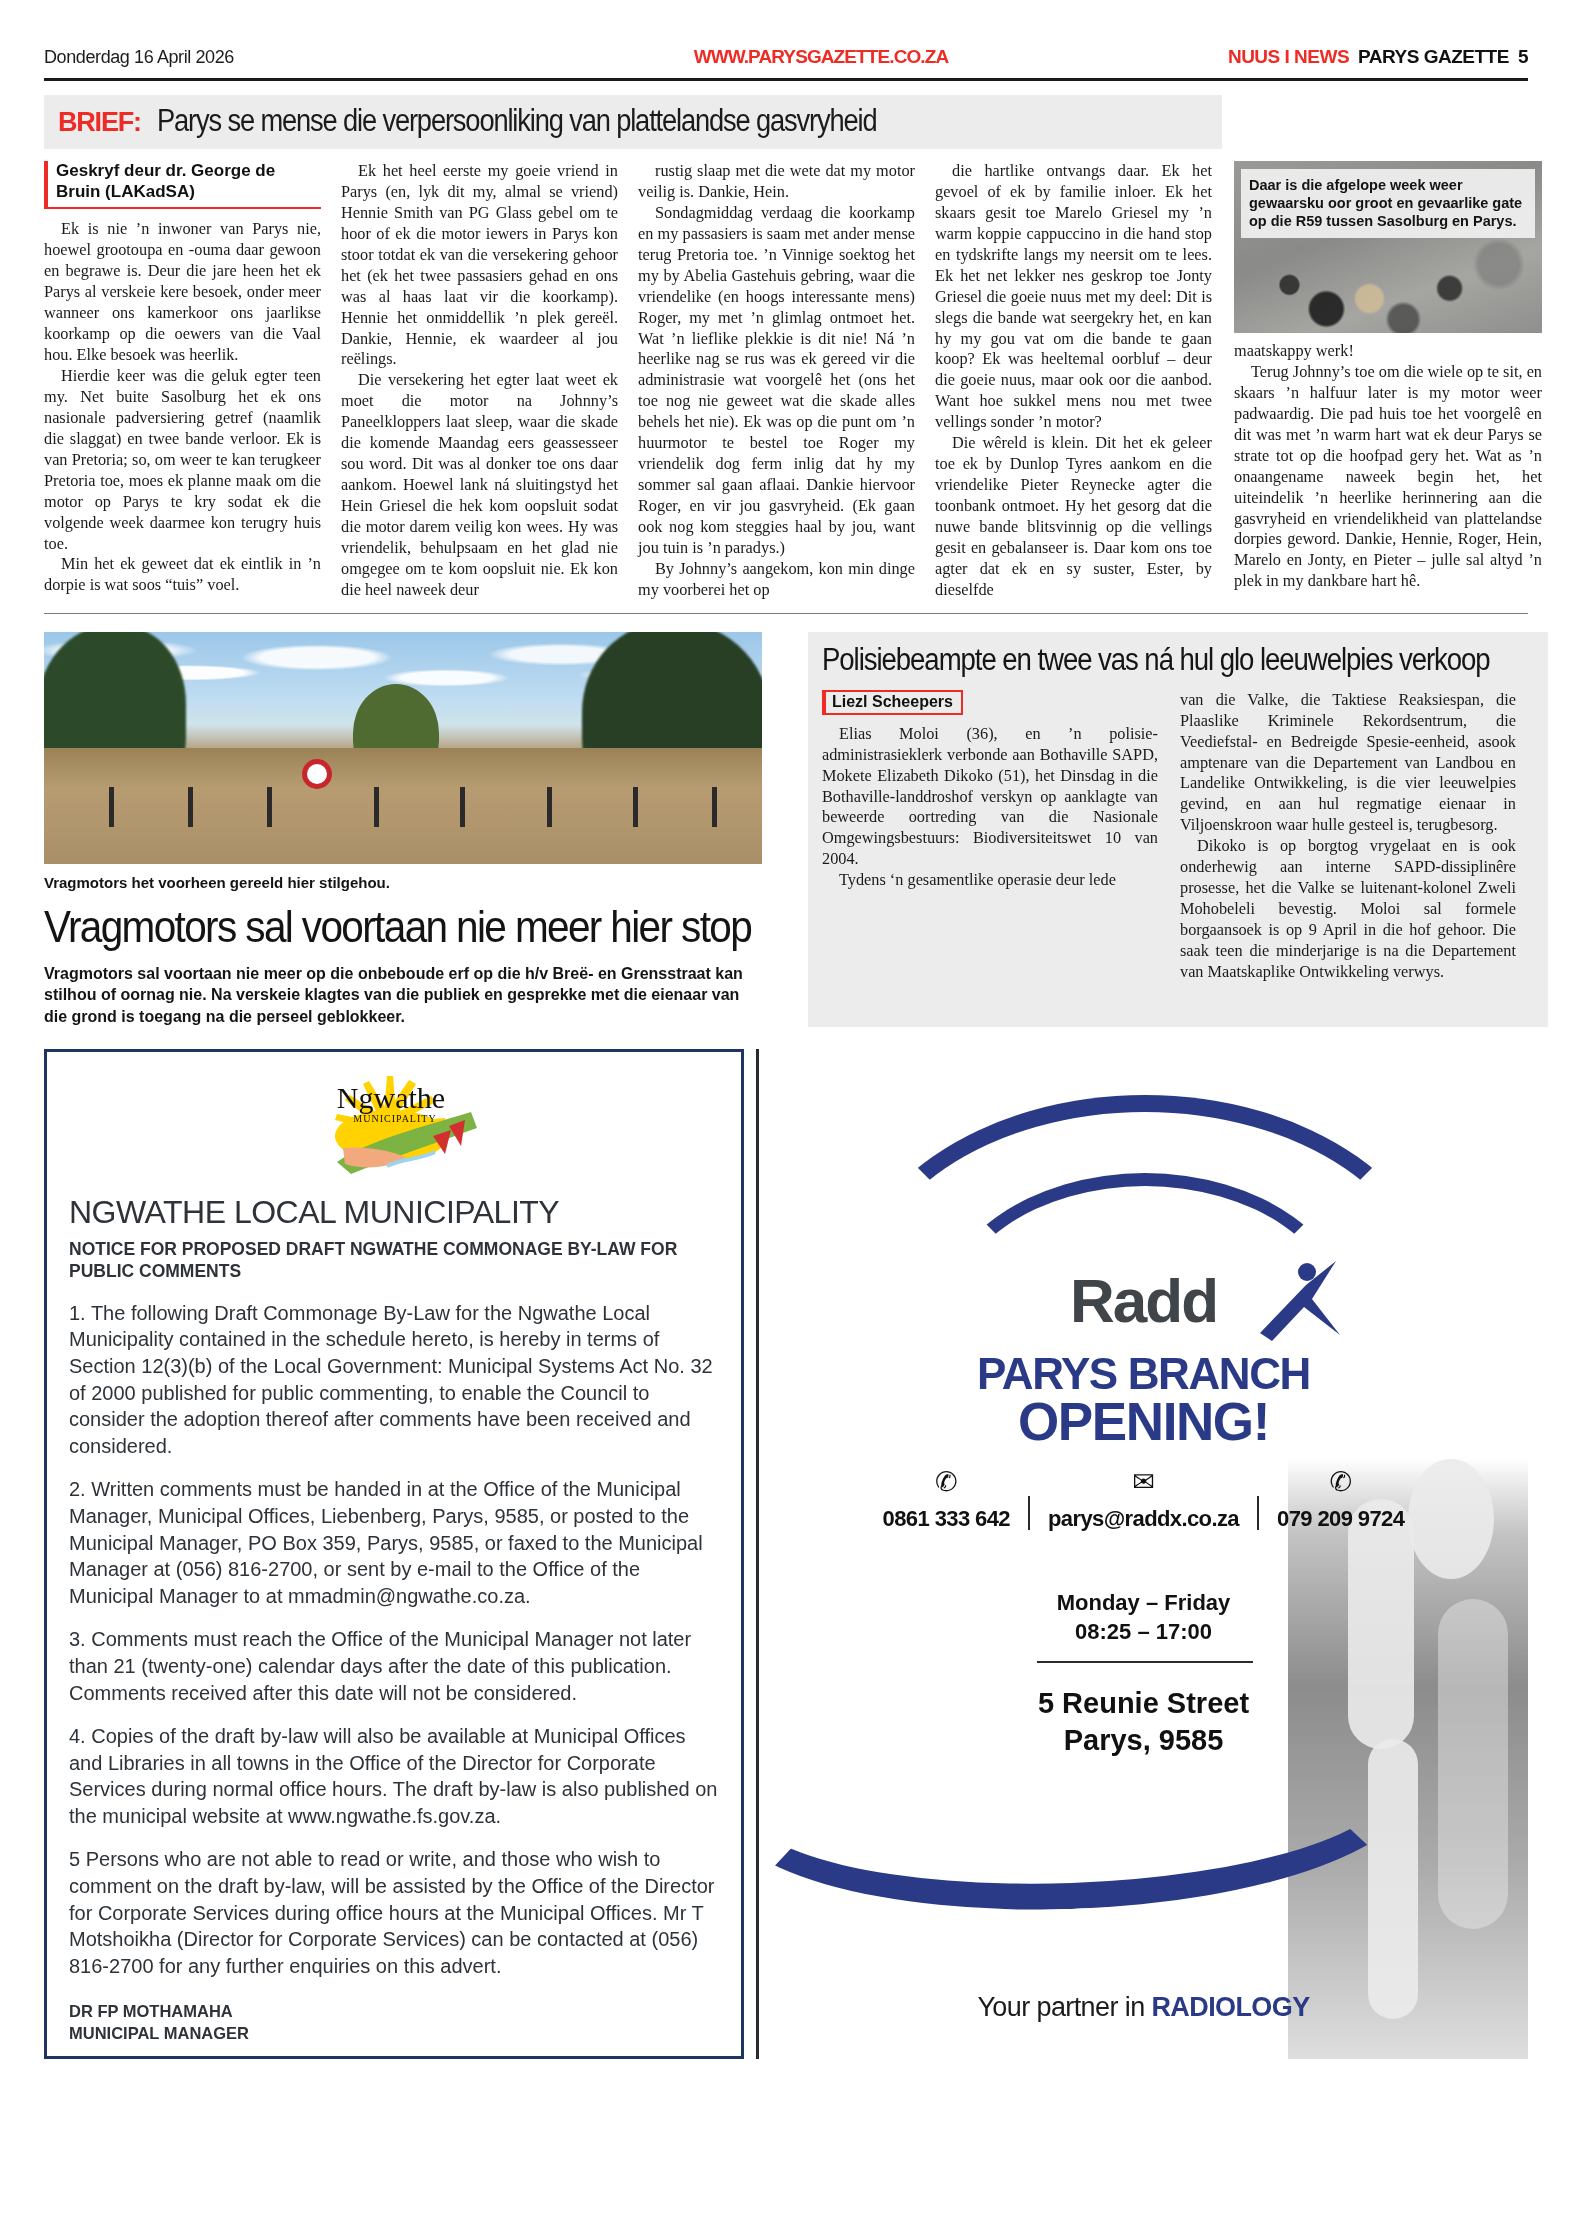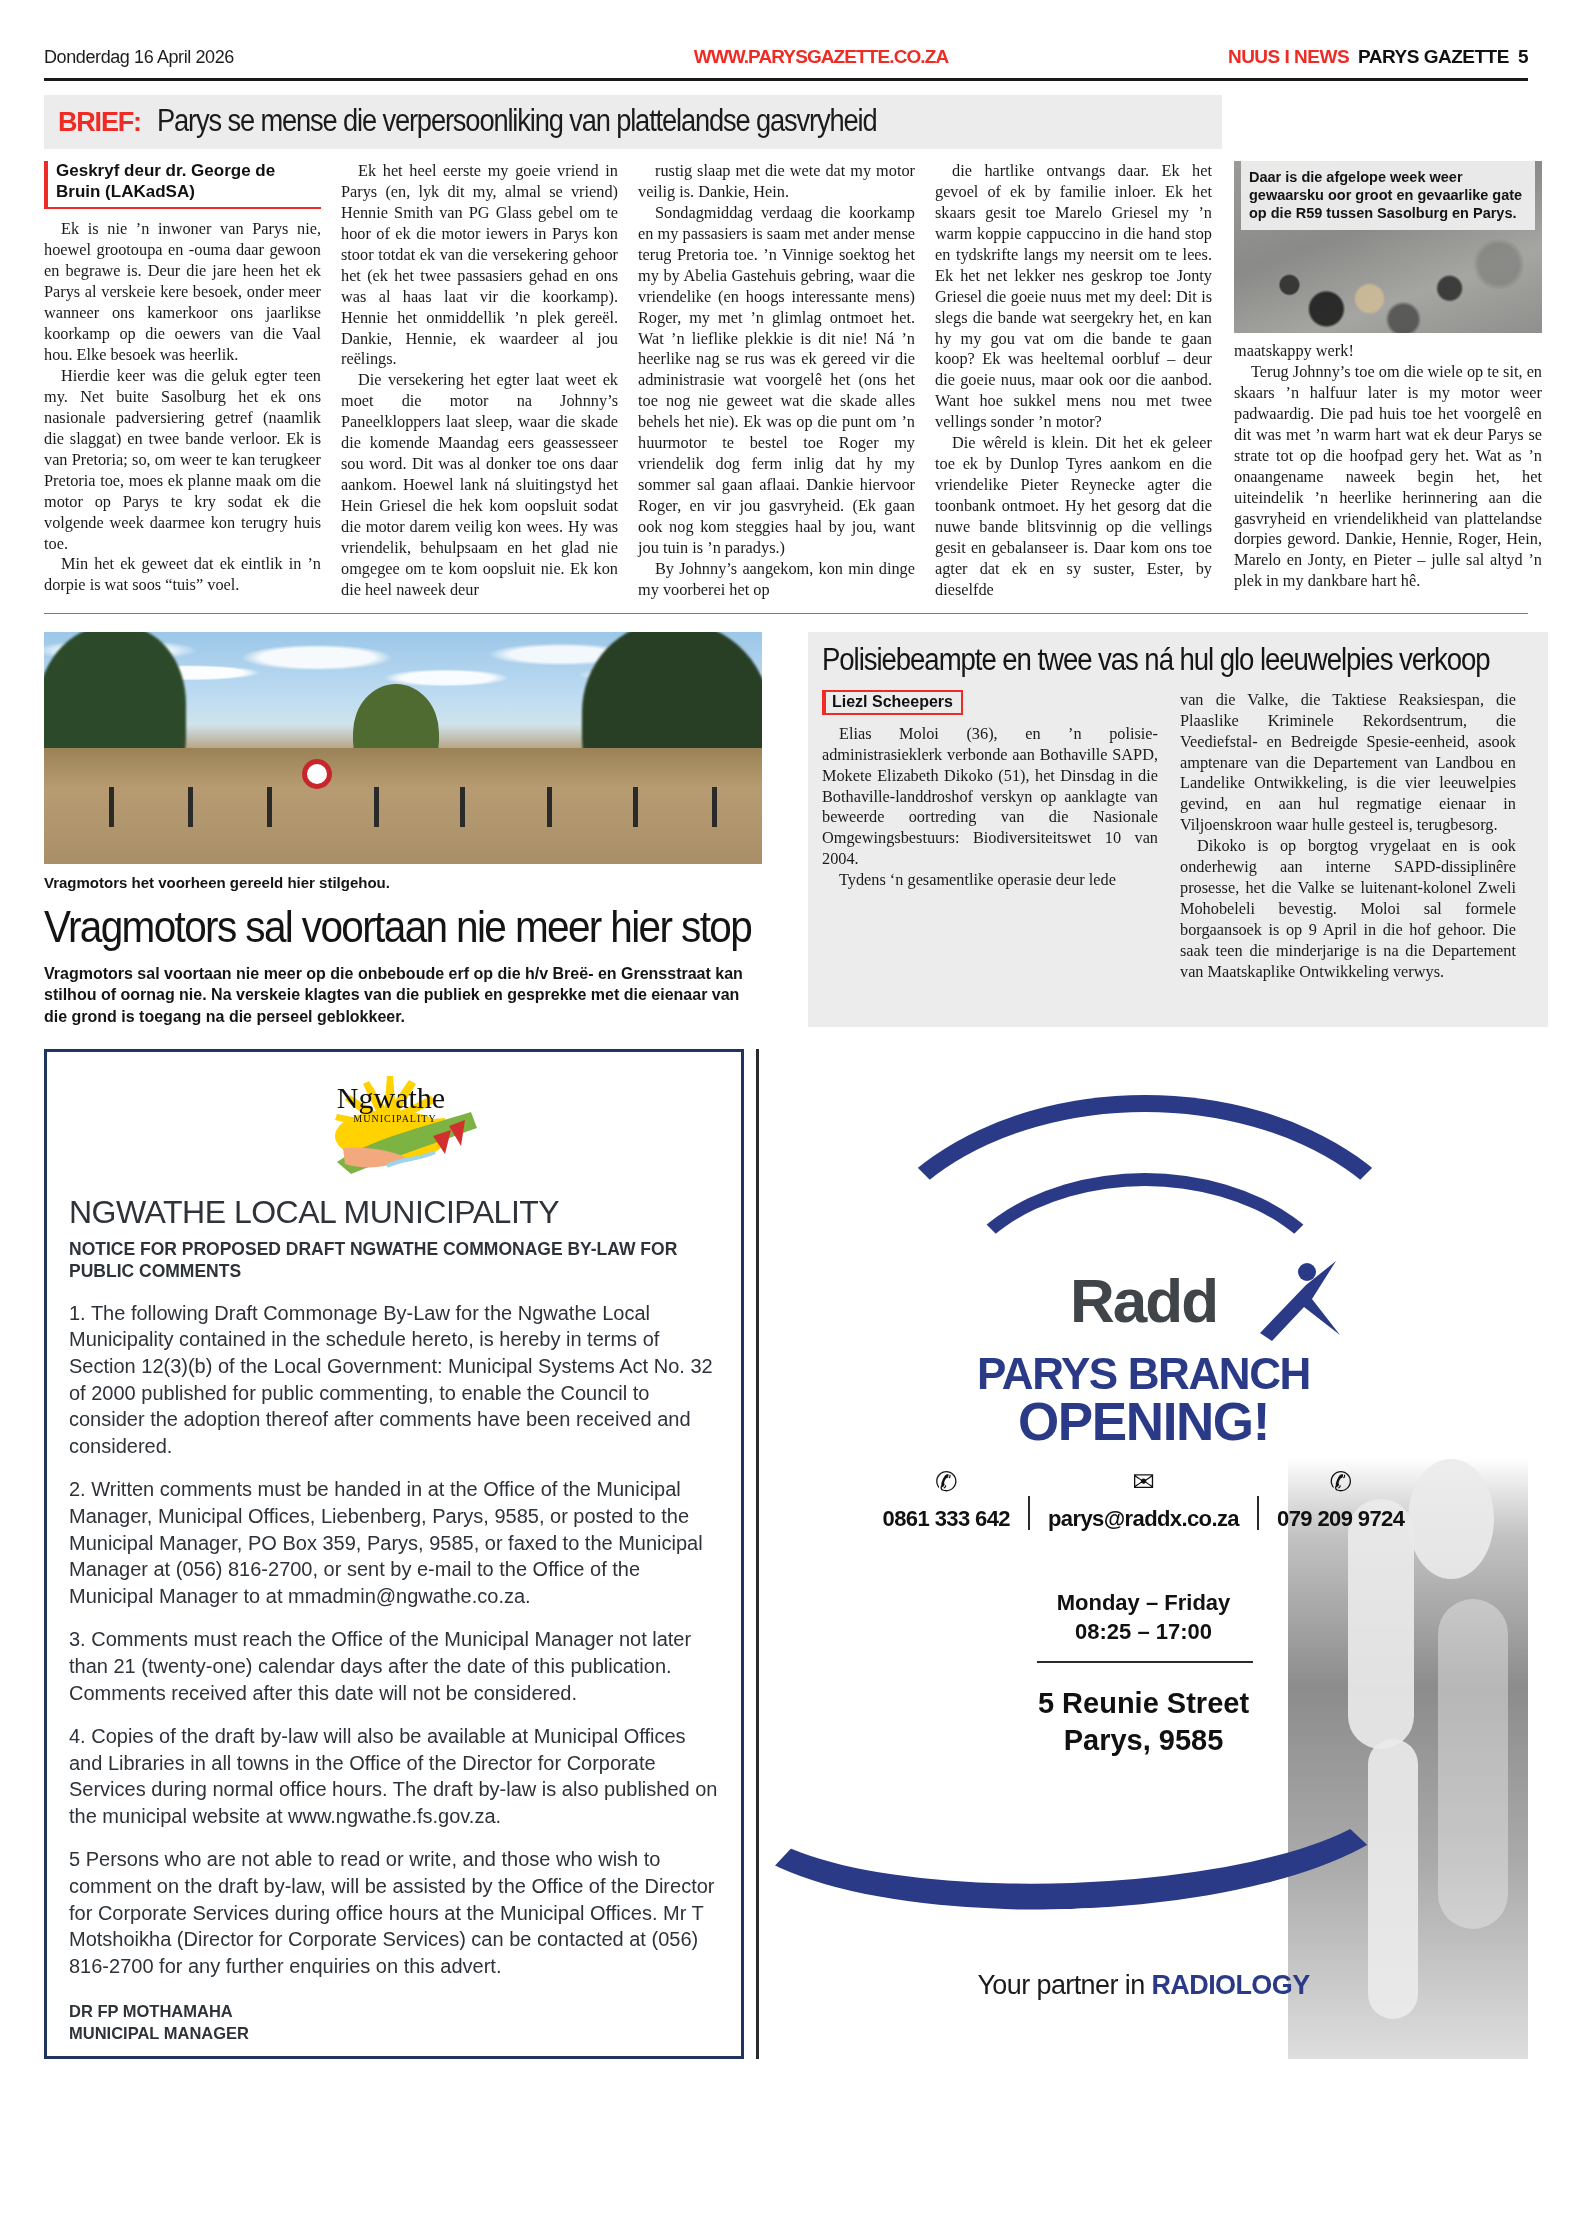--- a/index.html
+++ b/index.html
@@ -41,21 +41,21 @@
   .pothole-photo .grain { position:absolute; inset:0;
      background-image:
        radial-gradient(circle at 18% 72%, rgba(40,40,40,.85) 0 9px, transparent 11px),
        radial-gradient(circle at 30% 86%, rgba(30,30,30,.9) 0 16px, transparent 19px),
        radial-gradient(circle at 55% 92%, rgba(60,60,60,.7) 0 14px, transparent 18px),
        radial-gradient(circle at 70% 74%, rgba(35,35,35,.8) 0 11px, transparent 14px),
        radial-gradient(circle at 44% 80%, rgba(210,190,150,.8) 0 13px, transparent 16px),
        radial-gradient(circle at 86% 60%, rgba(120,120,118,.6) 0 20px, transparent 26px);
   }
   .pothole-photo .cap {
-     position: absolute; top: 0; left: 7px; right: 7px;
+     position: absolute; top: 8px; left: 7px; right: 7px;
      background: rgba(240,240,240,0.93); padding: 7px 8px 8px 8px;
      font-family: "Liberation Sans", sans-serif; font-weight: bold; font-size: 14.5px;
      line-height: 1.25; color: #141414;
   }
   .photo-after { font-family: "Liberation Serif", serif; font-size: 16.3px; line-height: 1.285; color:#1a1a1a; text-align: justify; margin-top: 8px;}
   .photo-after p { text-indent: 17px; }
   .photo-after p.noind { text-indent: 0; }
 
   .sep-rule { border-top: 1.5px solid #7c7c7c; margin: 12px 0 0 0; width: 1484px; }
 
@@ -119,21 +119,21 @@
   .pb2 { font-size: 53px; margin-top:-8px;}
   .contact-row { position:absolute; top: 420px; left: 24px; right: 24px; display:flex; align-items:center; justify-content:center; gap: 0;}
   .c-item { display:flex; flex-direction:column; align-items:center; padding: 0 18px;}
   .c-ico { font-size: 27px; line-height: 1; color:#111; margin-bottom: 10px;}
   .c-val { font-family:"Liberation Sans", sans-serif; font-weight:bold; font-size: 22px; color:#111; letter-spacing:-0.6px;}
   .c-div { width: 2px; height: 34px; background:#2a2a2a; align-self:flex-end; margin-bottom:2px;}
   .hours { position:absolute; top: 540px; left:0; right:0; text-align:center; font-family:"Liberation Sans", sans-serif; font-weight:bold; font-size: 22px; color:#111; line-height:1.3;}
   .hr-line { position:absolute; top: 612px; left: 278px; width: 216px; height:2px; background:#2b2b2b;}
   .addr { position:absolute; top: 636px; left:0; right:0; text-align:center; font-family:"Liberation Sans", sans-serif; font-weight:bold; font-size: 29px; color:#111; line-height:1.28;}
   .swoosh { position:absolute; bottom: 150px; left: -40px; width: 700px; height: 230px; border-radius: 50%; border: 26px solid transparent; border-bottom-color:#2b3a87; transform: rotate(-2deg);}
-  .partner { position:absolute; bottom: 58px; left: 0; right: 0; text-align:center; font-family:"Liberation Sans", sans-serif; font-size: 27px; color:#1b1b1b; letter-spacing:-0.6px;}
+  .partner { position:absolute; bottom: 36px; left: 0; right: 0; text-align:center; font-family:"Liberation Sans", sans-serif; font-size: 27px; color:#1b1b1b; letter-spacing:-0.6px;}
   .partner b { color:#2b3a87; }
 </style>
 </head>
 <body>
 
 <div class="page">
 
   <div class="masthead">
     <div class="mast-date">Donderdag 16 April 2026</div>
     <div class="mast-url">WWW.PARYSGAZETTE.CO.ZA</div>

